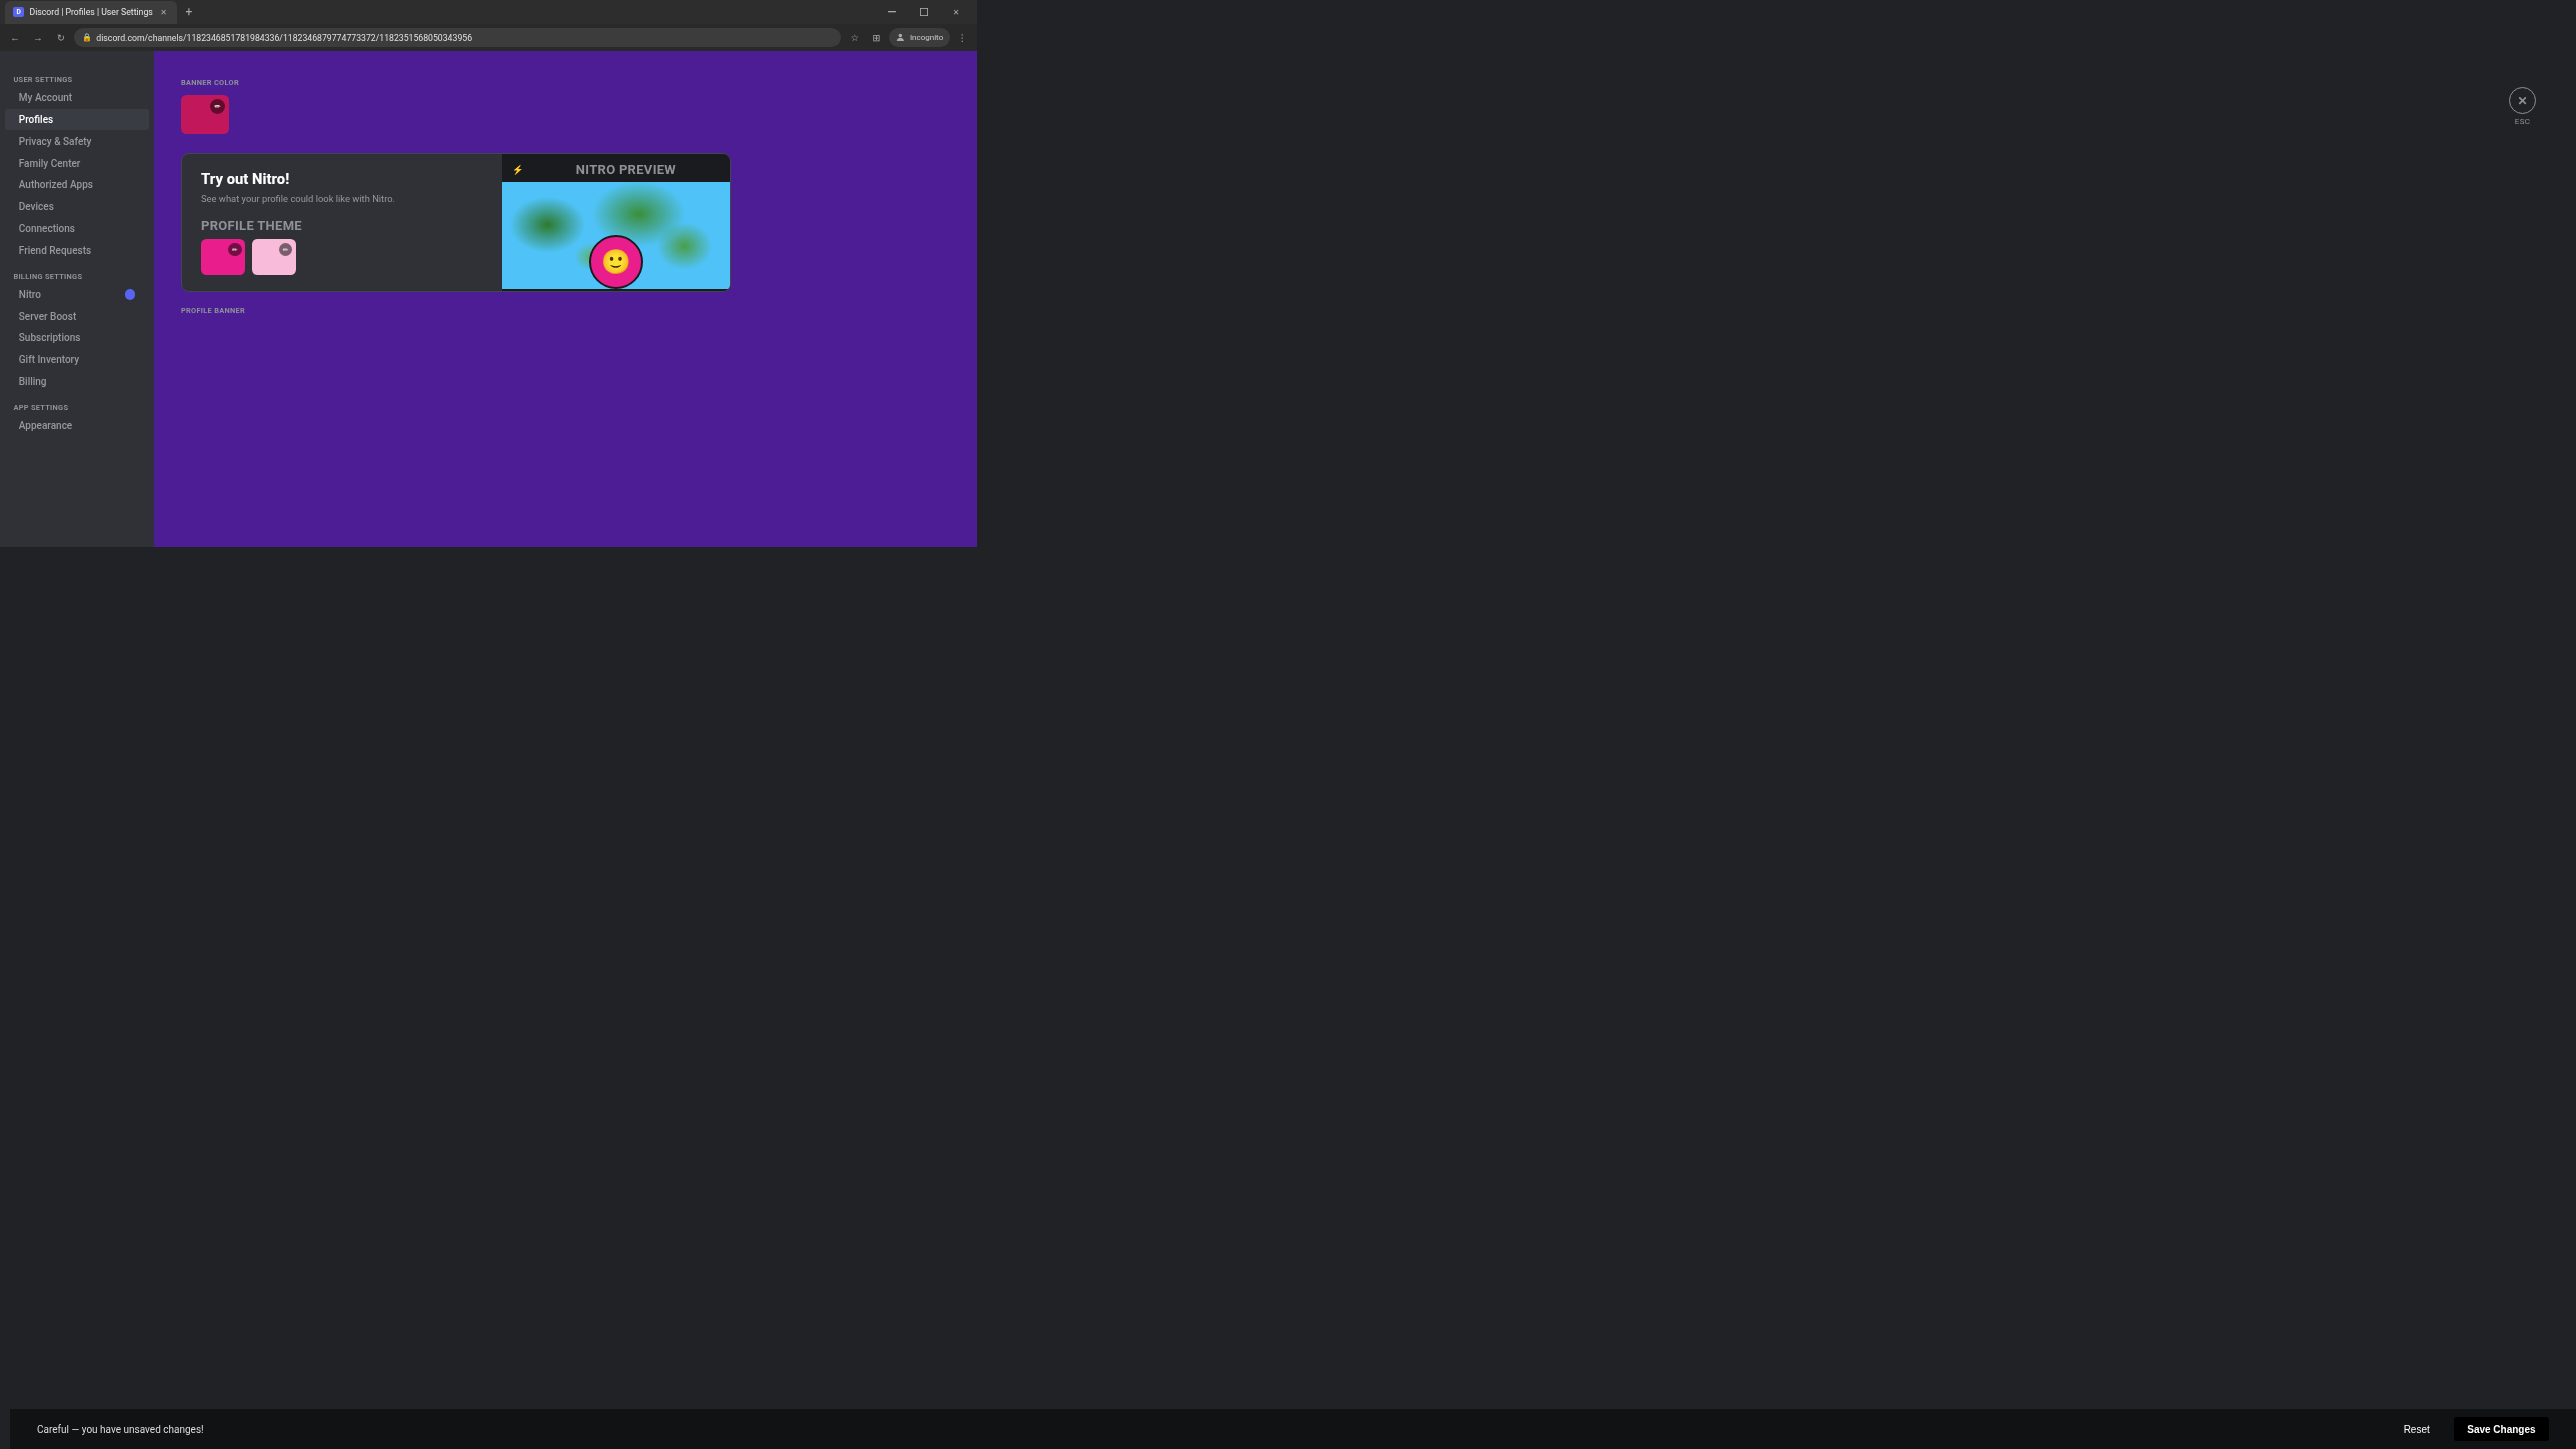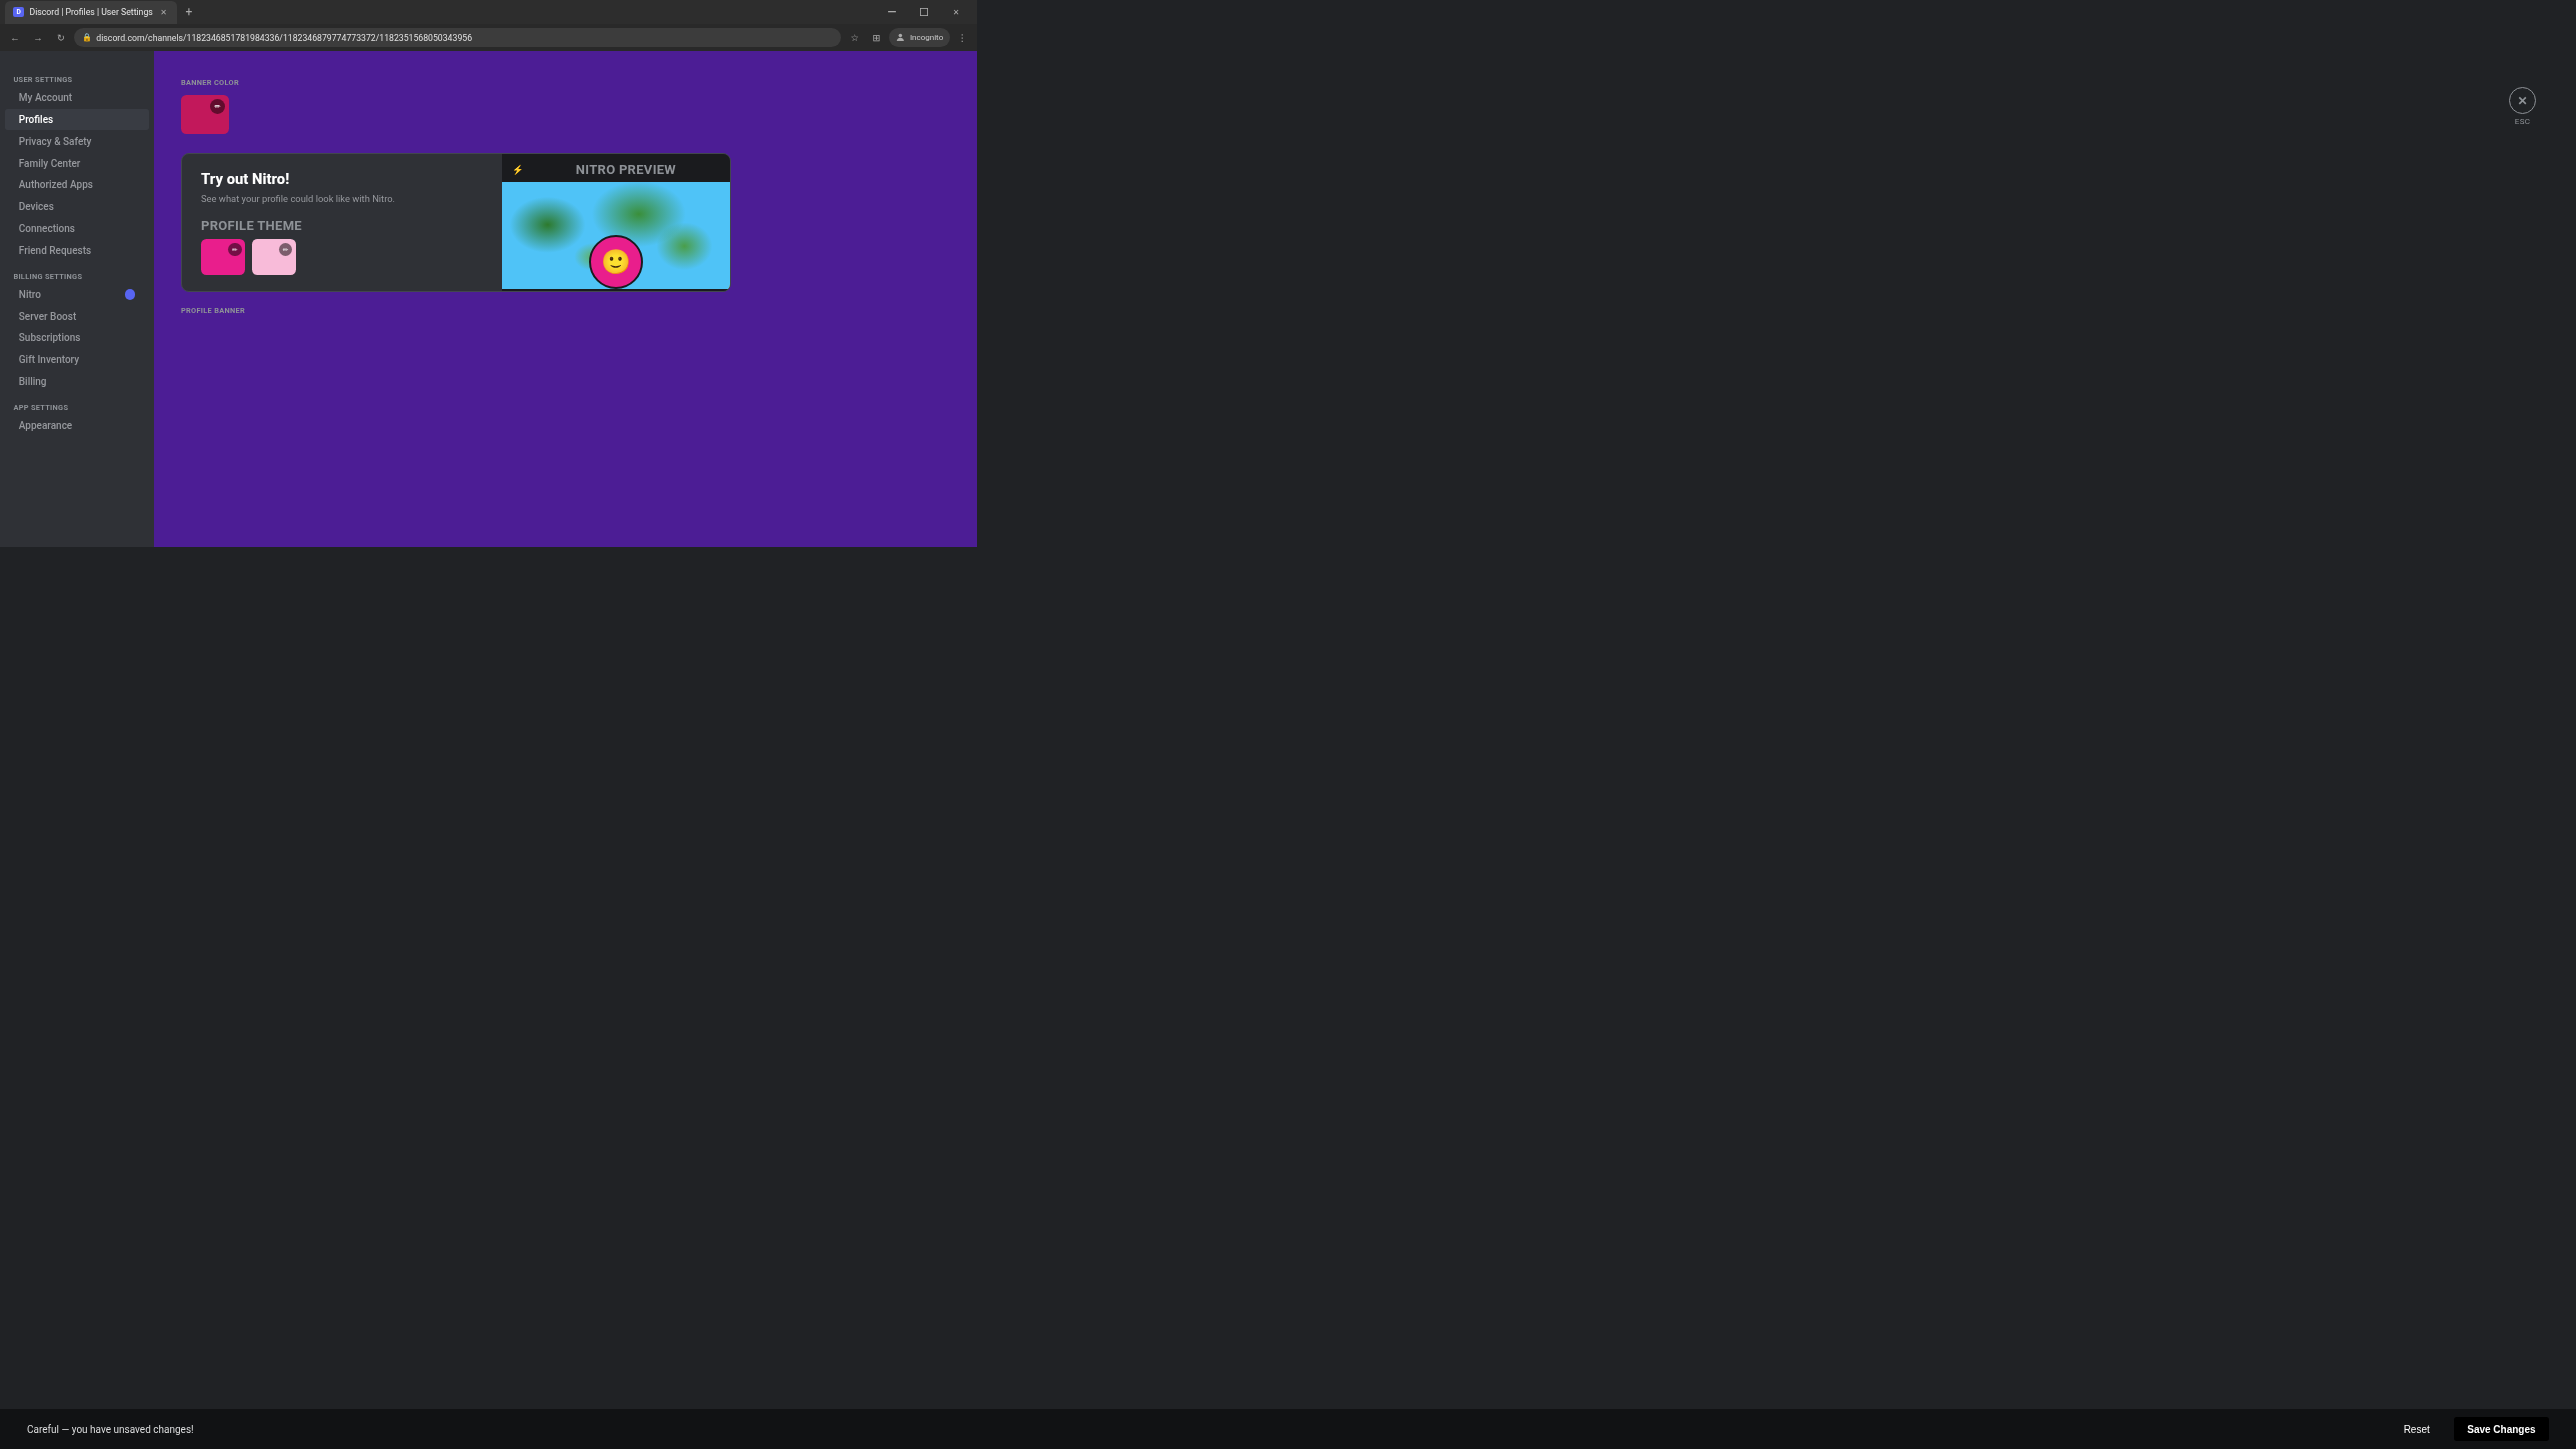--- a/index.html
+++ b/index.html
@@ -442,21 +442,21 @@
     .esc-label {
       font-size: 8px;
       color: #8e9297;
       letter-spacing: 0.3px;
     }
 
     
     .unsaved-bar {
       position: fixed;
       bottom: 0;
-      left: 0;
+      left: 10px;
       right: 0;
       height: 40px;
       background: #111214;
       display: flex;
       align-items: center;
       padding: 0 27px;
       gap: 13.4px;
       z-index: 100;
     }
     .unsaved-text {

